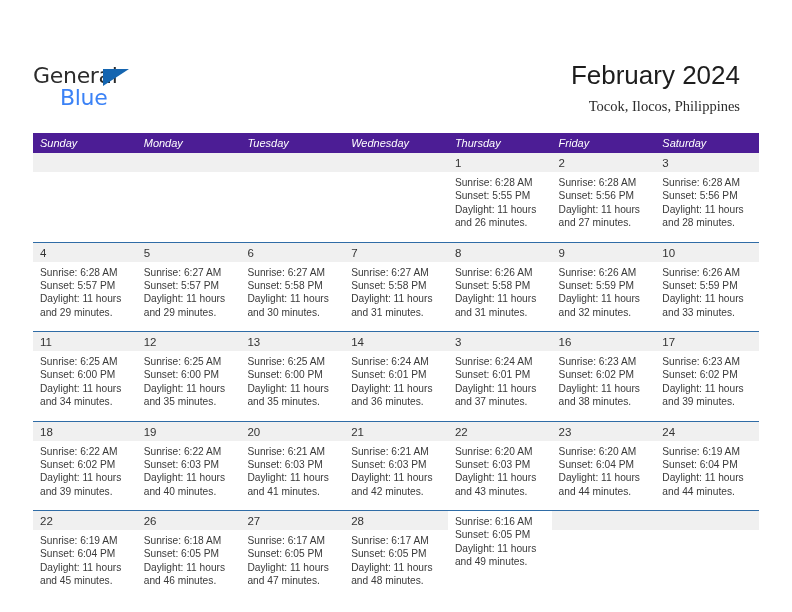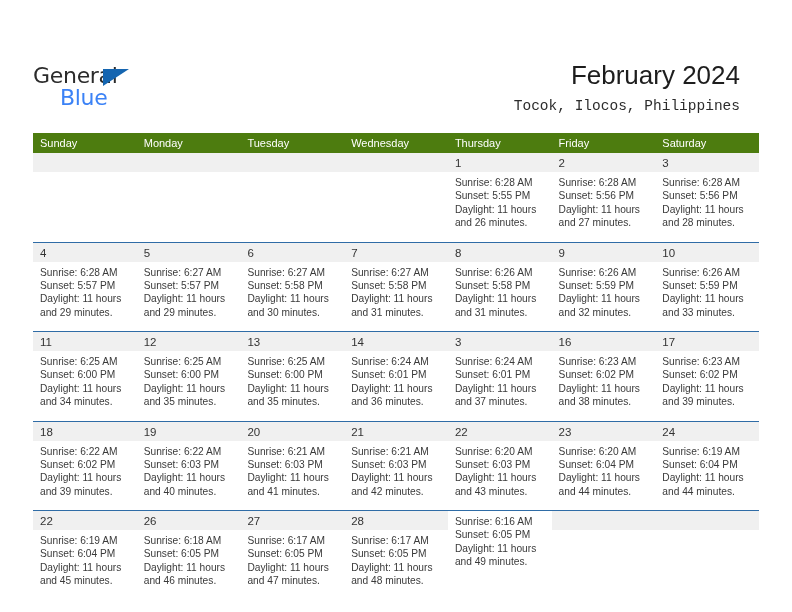--- a/index.html
+++ b/index.html
@@ -85,35 +85,36 @@
     white-space: nowrap;
     font-family: "Liberation Sans", sans-serif;
   }
   .cal-subtitle {
     margin-top: 6px;
     font-size: 14.5px;
     font-weight: 400;
     color: #2c2c2c;
     line-height: 18px;
     white-space: nowrap;
-    font-family: Liberation Mono, monospace;
+    font-family: Liberation Serif, serif;
   }
 
   
   .calendar {
     position: absolute;
     left: 33px;
     top: 106px;
     width: 726px;
   }
 
   .weekday-row {
     display: flex;
-    background: #4d7c0f;
+    background: #4c1d95;
     height: 20px;
+    font-style: italic;
   }
   .weekday {
     flex: 1 1 0;
     color: #ffffff;
     font-size: 11px;
     line-height: 20px;
     padding-left: 7px;
     box-sizing: border-box;
     white-space: nowrap;
     font-family: "Liberation Sans", sans-serif;

